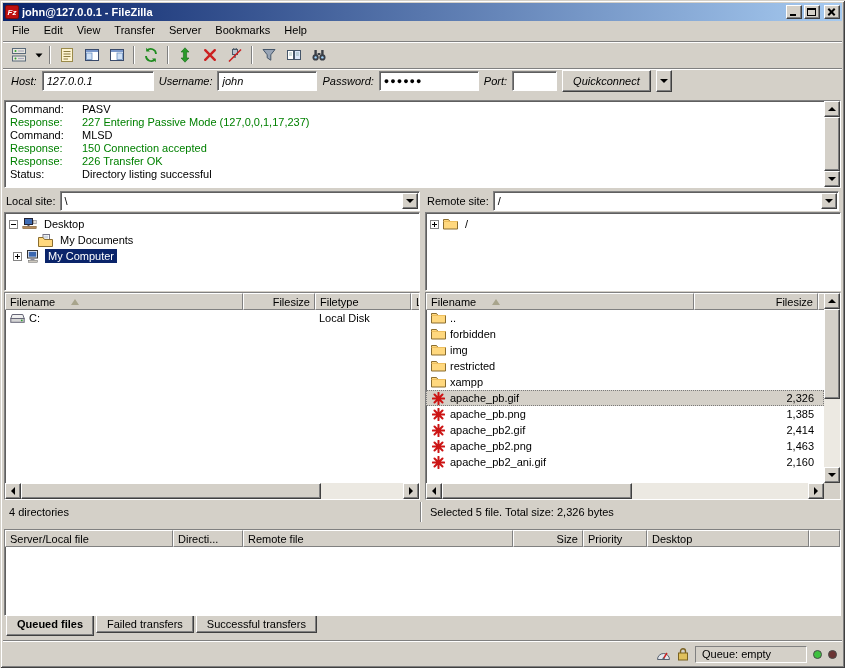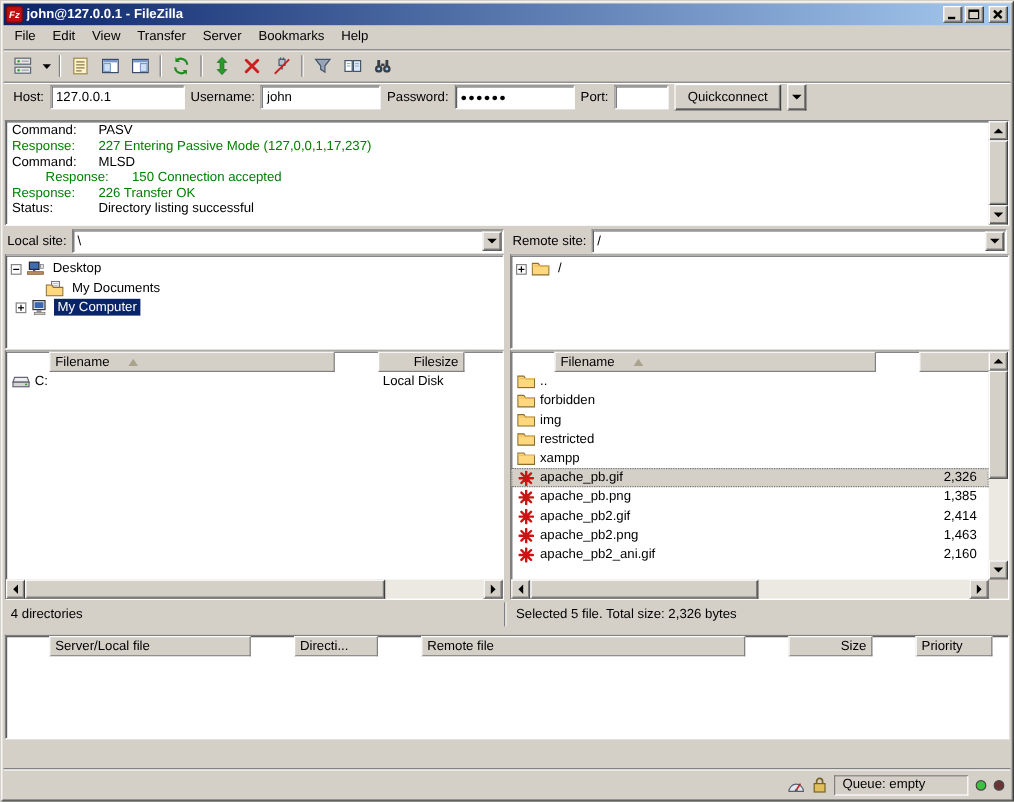--- a/index.html
+++ b/index.html
@@ -32,21 +32,21 @@
   
   .menubar{ position:absolute; left:3px; right:3px; top:21px; height:20px; display:flex; padding-left:2px; }
   .menu-item{ padding:3px 7px; }
   .etched{ border-top:1px solid var(--dk); box-shadow: inset 0 1px 0 var(--hl); }
   .toolbar{ position:absolute; left:3px; right:3px; top:41px; height:27px; display:flex; align-items:center; gap:1px; padding-left:4px; }
   .tb-btn{ width:24px; height:22px; background:transparent; border:1px solid transparent; display:flex; align-items:center; justify-content:center; padding:0; }
   .tb-dd{ width:13px; }
   .tb-ic{ display:flex; } .tb-ic svg{ display:block; }
   .tb-sep{ width:2px; height:18px; margin:0 3px; border-left:1px solid var(--dk); border-right:1px solid var(--hl); }
 
-  .quickbar{ position:absolute; left:3px; right:3px; top:68px; height:24px; display:flex; align-items:center; gap:5px; padding-left:8px; }
+  .quickbar{ position:absolute; left:3px; right:3px; top:68px; height:24px; display:flex; align-items:center; gap:5px; padding-left:8px;font-style:italic; }
   .ql{ white-space:nowrap; }
   .tf{ height:20px; background:#fff; border:1px solid; border-color:var(--dk) var(--hl) var(--hl) var(--dk); box-shadow: inset 1px 1px 0 #5f5f5f; padding:0 4px; }
   .w-host{ width:112px; } .w-user{ width:100px; } .w-pass{ width:100px; font-size:9px; letter-spacing:1px; } .w-port{ width:45px; }
   .btn-qc{ height:22px; padding:0 10px; }
   .btn-qcdd{ width:16px; height:22px; display:flex; align-items:center; justify-content:center; padding:0; }
 
   
   .ar{ width:0; height:0; display:inline-block; }
   .ar.up{ border-left:4px solid transparent; border-right:4px solid transparent; border-bottom:4px solid #000; }
   .ar.down{ border-left:4px solid transparent; border-right:4px solid transparent; border-top:4px solid #000; }
@@ -82,21 +82,21 @@
   .expander.ghost{ visibility:hidden; }
   .tree-ic{ width:17px; display:flex; justify-content:center; flex:none; }
   .tree-label{ padding:1px 3px; white-space:nowrap; }
   .tree-label.selected{ background:#0a246a; color:#fff; }
 
   
   .filebox{ position:absolute; top:292px; height:208px; background:#fff; border:1px solid; border-color:var(--dk) var(--hl) var(--hl) var(--dk); box-shadow: inset 1px 1px 0 #5f5f5f; overflow:hidden; }
   #local-filebox{ left:4px; width:416px; } #remote-filebox{ left:425px; width:416px; }
   .listheader{ display:flex; height:17px; overflow:hidden; }
   #remote-filebox .listheader{ margin-right:16px; }
-  .hcell{ flex:none; display:flex; align-items:center; gap:16px; padding:0 4px; background:var(--face); border:1px solid; border-color:var(--hl) var(--dk) var(--dk) var(--hl); white-space:nowrap; overflow:hidden;margin-left:36px; }
+  .hcell{ flex:none; display:flex; align-items:center; gap:16px; padding:0 4px; background:var(--face); border:1px solid; border-color:var(--hl) var(--dk) var(--dk) var(--hl); white-space:nowrap; overflow:hidden; }
   .hcell.num{ justify-content:flex-end; }
   .hfill{ flex:1; }
   .sort-arrow{ width:0; height:0; border-left:4px solid transparent; border-right:4px solid transparent; border-bottom:6px solid #a8a48c; }
   .listbody{ position:absolute; left:0; right:0; top:17px; bottom:16px; overflow:hidden; }
   #remote-filebox .listbody{ right:16px; }
   .file-row{ display:flex; align-items:center; height:16px; }
   .file-row.selected{ outline:1px dotted #7a7a7a; outline-offset:-1px; }
   .cell{ flex:none; display:flex; align-items:center; gap:4px; padding:0 4px; white-space:nowrap; overflow:hidden; }
   .cell.num{ justify-content:flex-end; }
   .file-ic{ width:16px; display:flex; justify-content:center; flex:none; }
@@ -279,21 +279,21 @@
     <button class="raised btn-qc">Quickconnect</button>
     <button class="raised btn-qcdd">
         <span class="ar down"></span>
       </button>
   </div>
 
   <div class="log sunken">
       <div class="log-line" style="color: rgb(0, 0, 0);"><span class="log-type">Command:</span><span class="log-text">PASV</span></div>
       <div class="log-line" style="color: rgb(0, 128, 0);"><span class="log-type">Response:</span><span class="log-text">227 Entering Passive Mode (127,0,0,1,17,237)</span></div>
       <div class="log-line" style="color: rgb(0, 0, 0);"><span class="log-type">Command:</span><span class="log-text">MLSD</span></div>
-      <div class="log-line" style="color: rgb(0, 128, 0); margin-left: 28px;"><span class="log-type">Response:</span><span class="log-text">150 Connection accepted</span></div>
+      <div class="log-line" style="color: rgb(0, 128, 0);"><span class="log-type">Response:</span><span class="log-text">150 Connection accepted</span></div>
       <div class="log-line" style="color: rgb(0, 128, 0);"><span class="log-type">Response:</span><span class="log-text">226 Transfer OK</span></div>
       <div class="log-line" style="color: rgb(0, 0, 0);"><span class="log-type">Status:</span><span class="log-text">Directory listing successful</span></div>
     </div>
   <div class="vscroll logscroll">
     <button class="sbtn raised">
         <span class="ar up"></span>
       </button>
     <span class="sthumb raised" style="flex:1"></span>
     <button class="sbtn raised">
         <span class="ar down"></span>
@@ -596,20 +596,25 @@
           <span>Priority</span>
         </span>
         <span class="hcell" style="width: 162px;">
           <span>Desktop</span>
         </span>
         <span class="hcell hfill"></span>
       </div>
     <div class="queuebody"></div>
   </div>
 
+  <div class="tabsrow">
+      <span class="tab active">Queued files</span>
+      <span class="tab">Failed transfers</span>
+      <span class="tab">Successful transfers</span>
+    </div>
 
   <div class="statusbar etched">
     <span class="sbar-right">
       <span class="status-ic">
           <svg width="15" height="13" viewBox="0 0 15 13">
             <path d="M1.5 11.5a6 6 0 0 1 12 0z" fill="#e3e6ec" stroke="#56606e"></path>
             <path d="M7.5 10.5L11 5" stroke="#cc2020" stroke-width="1.4"></path>
             <circle cx="7.5" cy="10.5" r="1.1" fill="#56606e"></circle>
           </svg>
         </span>

